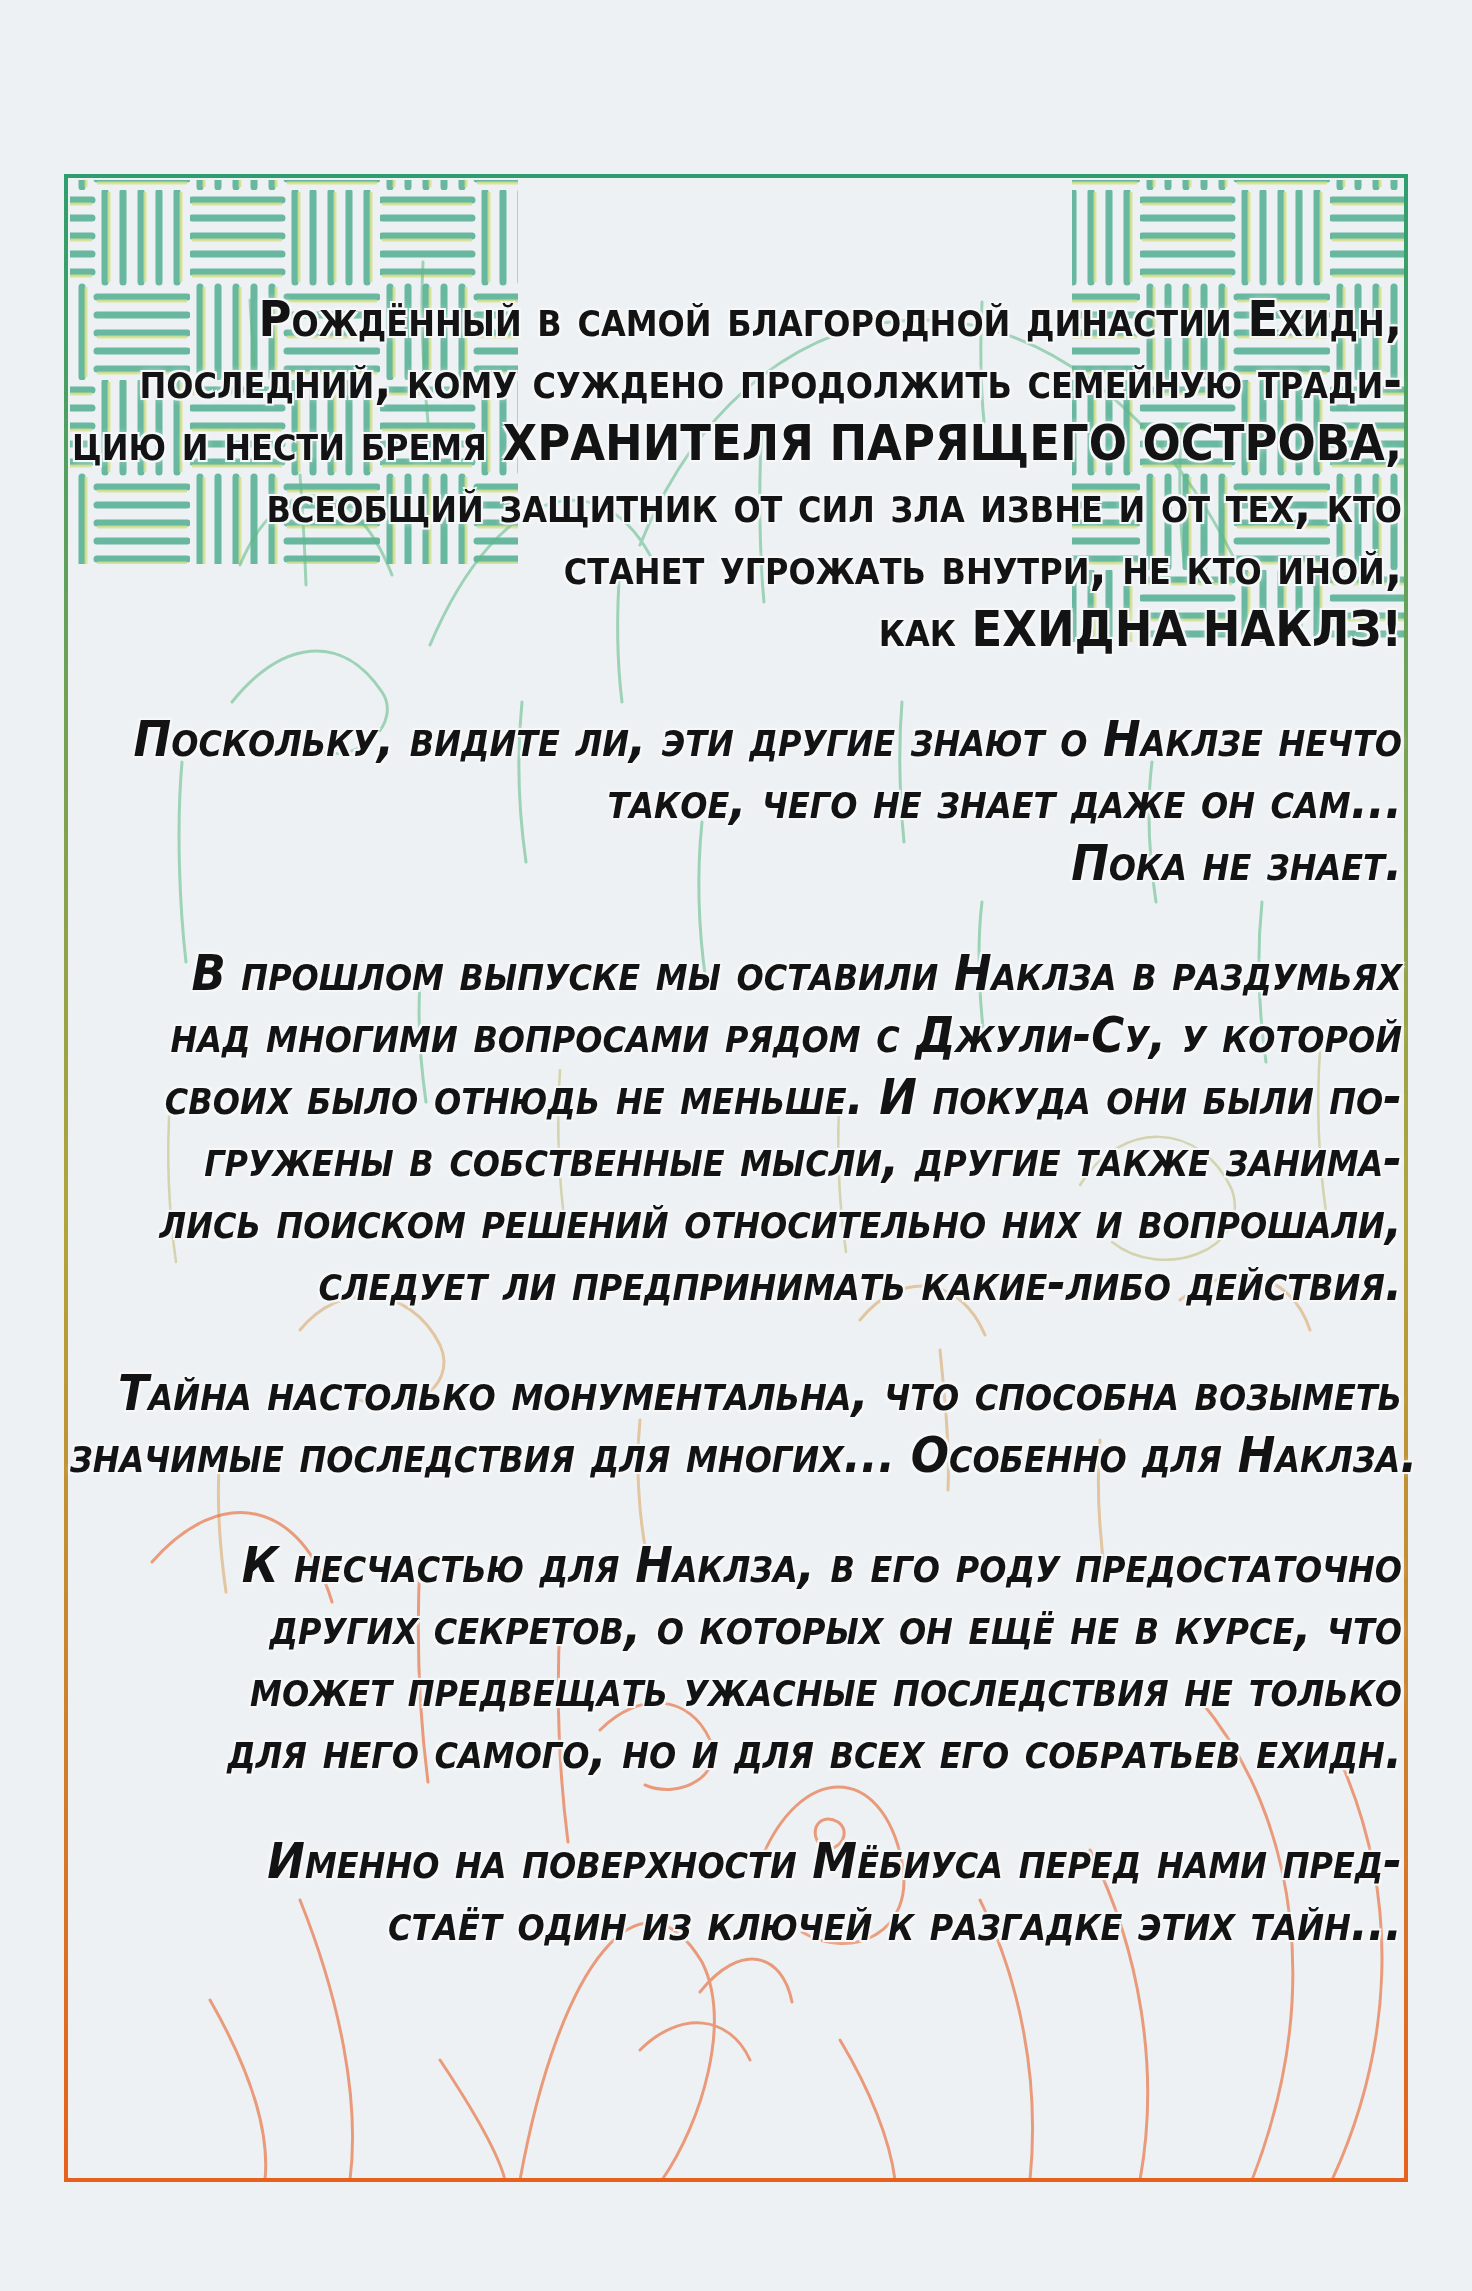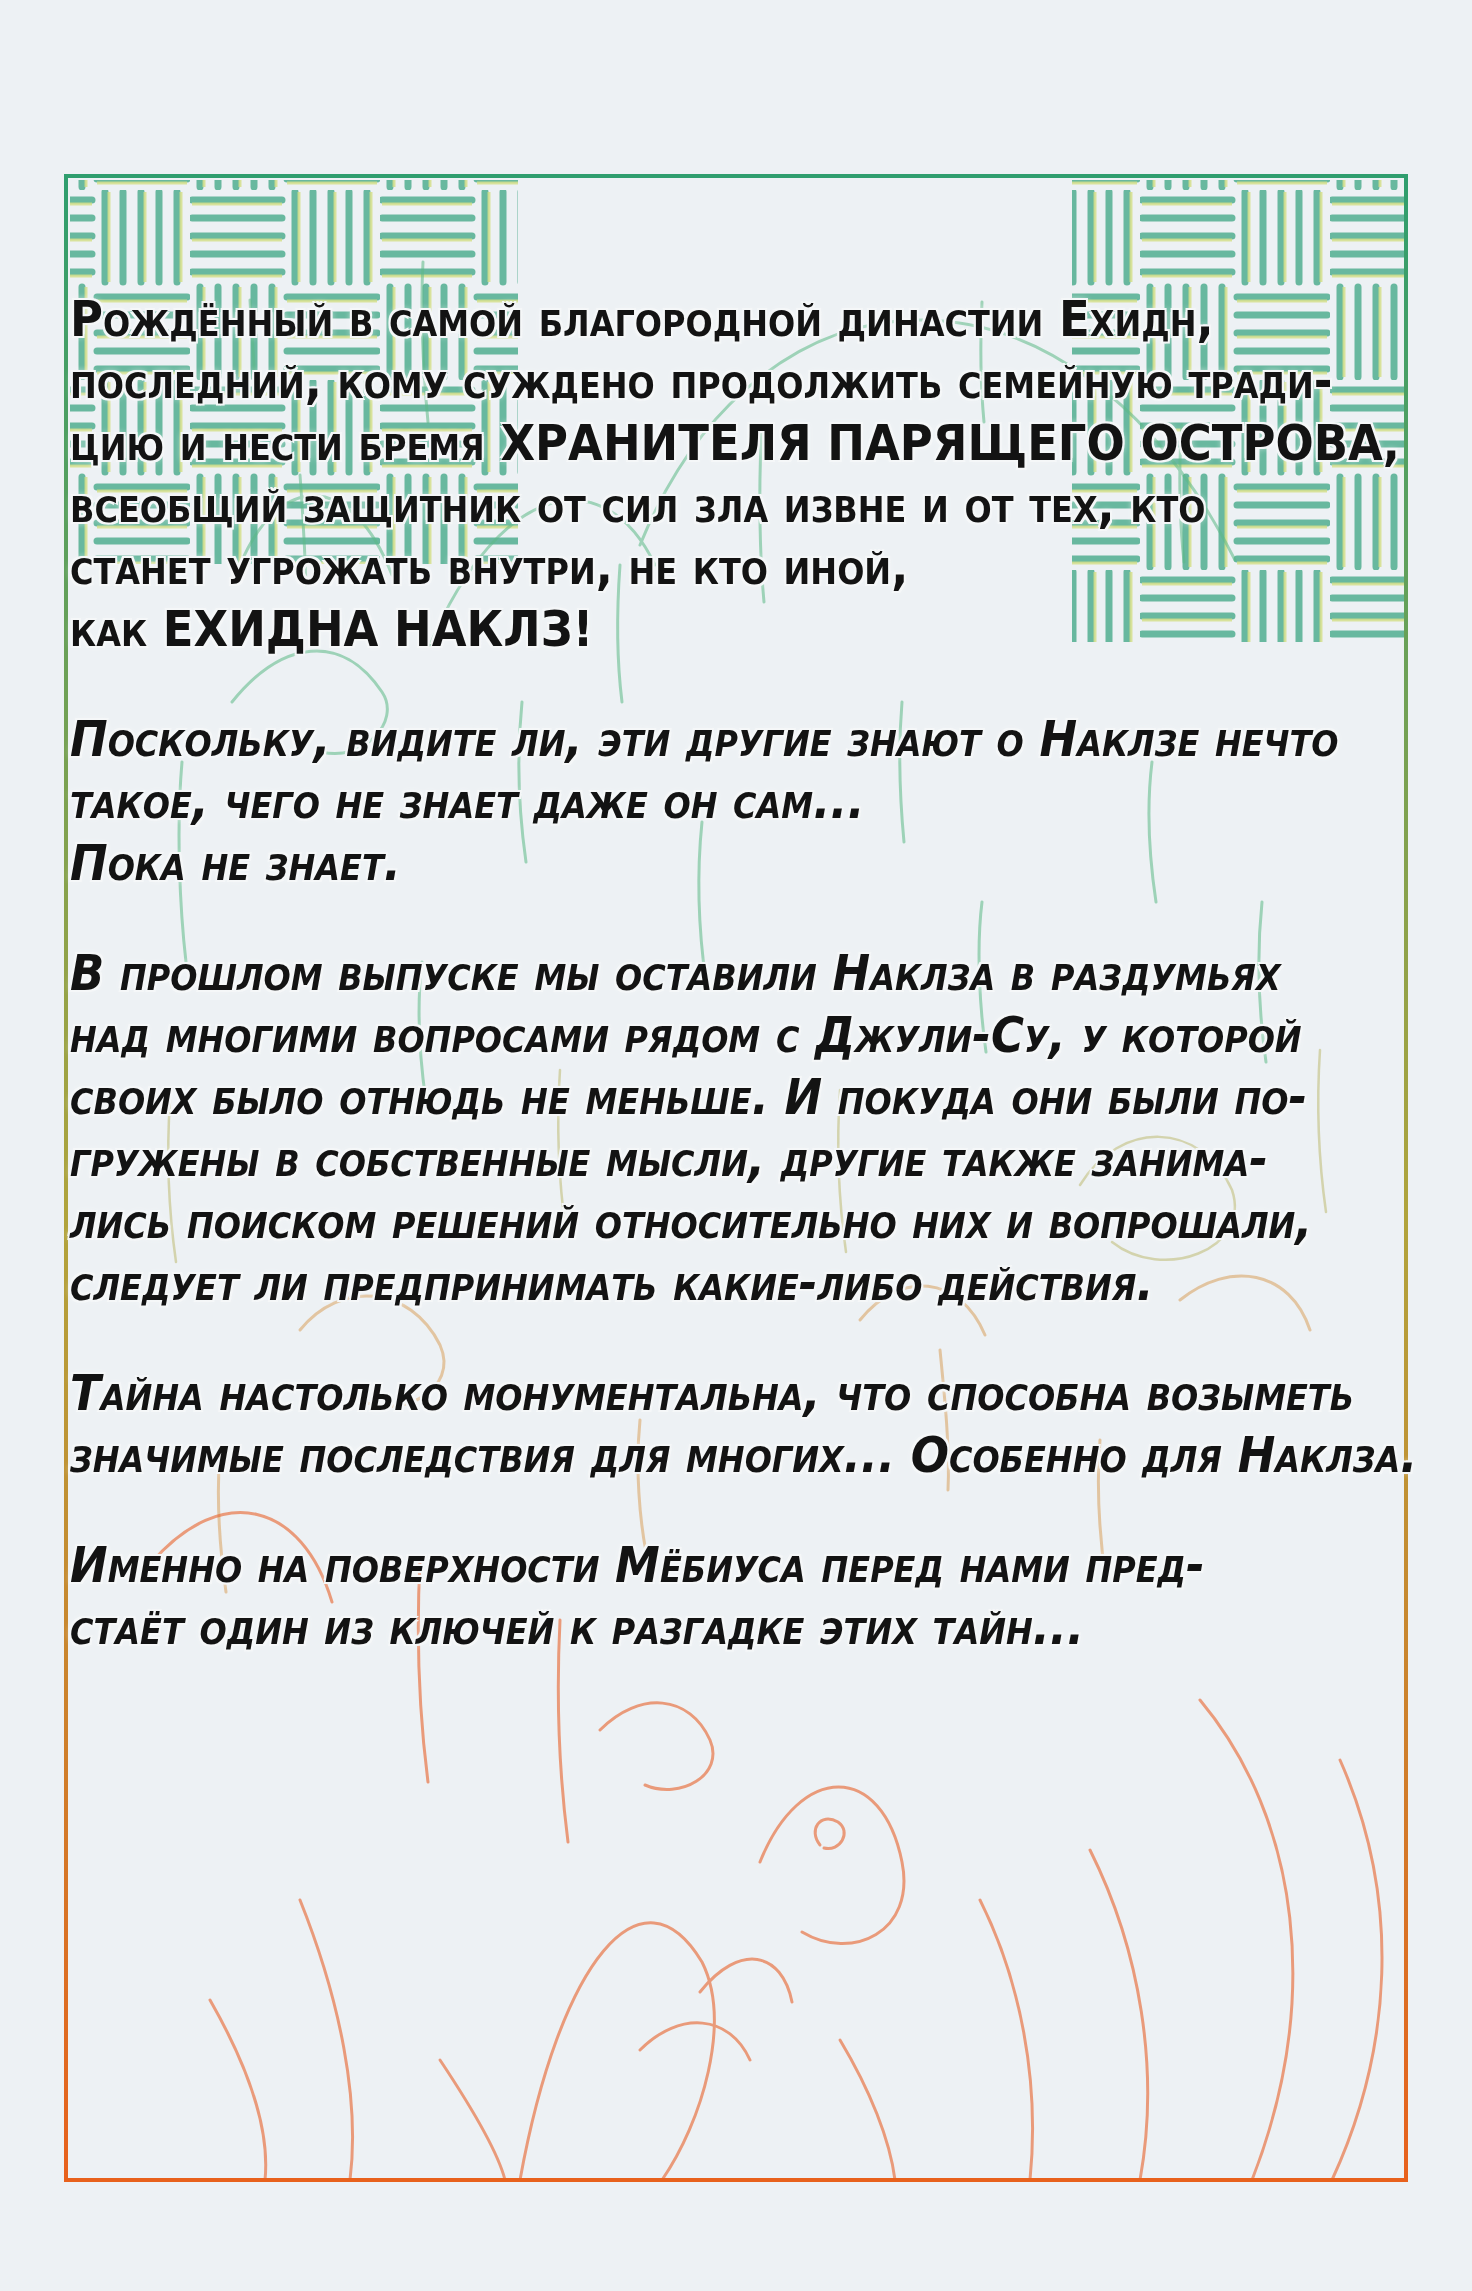--- a/index.html
+++ b/index.html
@@ -28,21 +28,21 @@
   .frame{
     position:absolute;z-index:2;
     left:64px;top:174px;width:1336px;height:2000px;
     border:4px solid;
     border-image:linear-gradient(to bottom,var(--frame-top) 0%,var(--frame-mid) 52%,var(--frame-bottom) 100%) 1;
     pointer-events:none;
   }
   .text-layer{
     position:absolute;z-index:3;
     left:70px;top:288px;width:1332px;
-    text-align:left;
+    text-align:right;
   }
   .para{margin:0 0 48px 0;}
   .para:not(:first-child){font-style:italic;}
   .line{
     font-weight:700;
     font-size:45px;
     line-height:62px;
     font-variant-caps:small-caps;
     letter-spacing:0px;
     color:var(--text);
@@ -163,18 +163,24 @@
         <div class="line">своих было отнюдь не меньше. И покуда они были по-</div>
         <div class="line">гружены в собственные мысли, другие также занима-</div>
         <div class="line">лись поиском решений относительно них и вопрошали,</div>
         <div class="line">следует ли предпринимать какие-либо действия.</div>
       </div>
       <div class="para">
         <div class="line">Тайна настолько монументальна, что способна возыметь</div>
         <div class="line">значимые последствия для многих... Особенно для Наклза.</div>
       </div>
       <div class="para">
+        <div class="line">К несчастью для Наклза, в его роду предостаточно</div>
+        <div class="line">других секретов, о которых он ещё не в курсе, что</div>
+        <div class="line">может предвещать ужасные последствия не только</div>
+        <div class="line">для него самого, но и для всех его собратьев ехидн.</div>
+      </div>
+      <div class="para">
         <div class="line">Именно на поверхности Мёбиуса перед нами пред-</div>
         <div class="line">стаёт один из ключей к разгадке этих тайн...</div>
       </div>
     </div>
 
 </div>
 
 </body></html>

